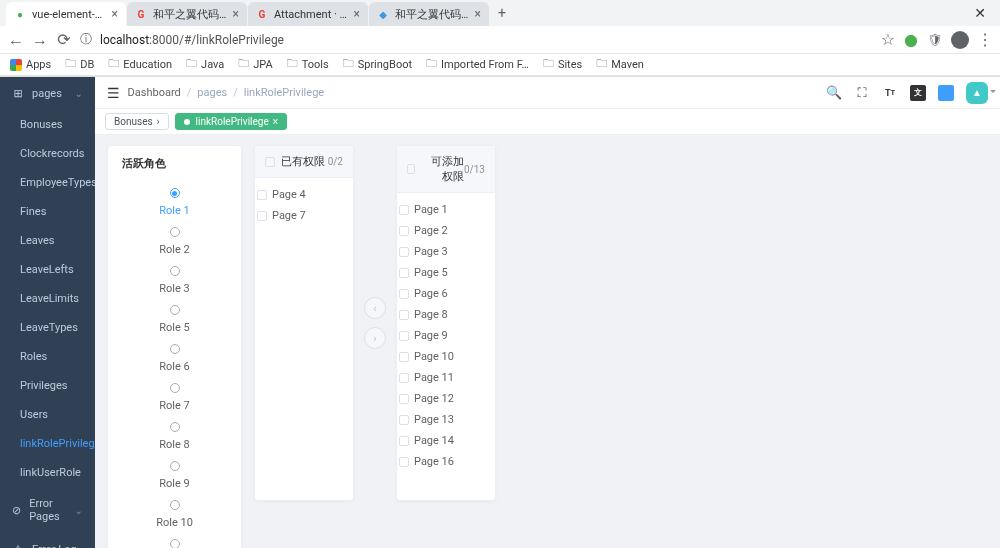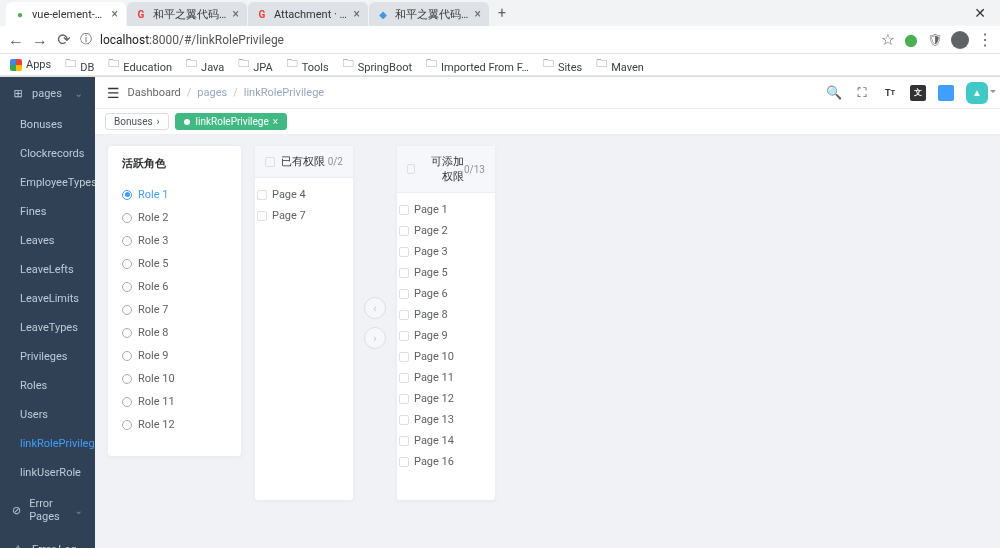--- a/index.html
+++ b/index.html
@@ -20,21 +20,21 @@
     .nav-btn { color: #5f6368; display: inline-flex; width: 16px; justify-content: center; cursor: pointer; }
     .info-icon { color: #5f6368; font-size: 12px; }
     .url { flex: 1; font-size: 12px; color: #202124; }
     .url .path { color: #545454; }
     .ext-icon { width: 16px; height: 16px; display:inline-flex; align-items:center; justify-content:center; font-size:12px; color:#5f6368; }
     .star-icon { color: #5f6368; }
     .avatar-dot { width: 18px; height: 18px; background: #5f6368; border-radius: 50%; display:inline-block; }
     .kebab { color: #5f6368; letter-spacing: -1px; }
     
     .bookmarks { display: flex; align-items: center; background: #fff; padding: 4px 10px; gap: 14px; font-size: 11px; color: #3c4043; border-bottom: 1px solid #e5e5e5; height: 22px; }
-    .bm { display: inline-flex; align-items: flex-end; gap: 4px; cursor: pointer; }
+    .bm { display: inline-flex; align-items: center; gap: 4px; cursor: pointer; }
     .bm .folder { color: #5f6368; font-size: 11px; }
     .apps-grid { display:inline-block; width:12px; height:12px; background: conic-gradient(#ea4335 0 25%, #fbbc05 0 50%, #34a853 0 75%, #4285f4 0 100%); border-radius:2px; }
     
     
     .app { display: flex; height: calc(548px - 76px); }
     
     .sidebar { width: 95px; background: #304156; color: #bfcbd9; overflow-y: auto; font-size: 11px; }
     .side-group { display: flex; align-items: center; gap: 8px; padding: 10px 12px; cursor: pointer; color: #bfcbd9; }
     .side-group .chev { margin-left: auto; font-size: 10px; color: #889; }
     .side-item { padding: 8px 12px 8px 20px; cursor: pointer; color: #bfcbd9; }
@@ -59,21 +59,21 @@
     .tag { font-size: 10px; padding: 2px 8px; border: 1px solid #d8dce5; border-radius: 3px; color: #495060; cursor: pointer; display:inline-flex; align-items:center; gap:4px; }
     .tag.active { background: #42b983; color: #fff; border-color: #42b983; }
     .tag.active::before { content:''; width:6px; height:6px; background:#fff; border-radius:50%; display:inline-block; margin-right:2px; }
     .tag .x { font-size: 10px; }
     
     .content { flex: 1; padding: 10px 12px; display: flex; gap: 12px; align-items:flex-start; overflow:auto; }
     
     .panel { background: #fff; border: 1px solid #ebeef5; border-radius: 4px; font-size: 11px; box-shadow: 0 1px 3px rgba(0,0,0,.04); }
     .roles-panel { width: 135px; padding: 10px 14px 20px; }
     .panel-title { color: #303133; font-weight: 600; margin-bottom: 12px; }
-    .radio-item { display: flex; align-items: center; gap: 6px; padding: 5px 0; cursor: pointer; color: #606266; }
+    .radio-item { display: flex; align-items: center; gap: 6px; padding: 5px 0; cursor: pointer; color: #606266; flex-direction: column; }
     .radio { width: 10px; height: 10px; border: 1px solid #aaa; border-radius: 50%; display:inline-flex; align-items:center; justify-content:center; }
     .radio-item.sel { color: #409EFF; }
     .radio-item.sel .radio { border-color:#409EFF; }
     .radio-item.sel .radio::after { content:''; width:5px; height:5px; background:#409EFF; border-radius:50%; }
     
     .transfer-wrap { display: flex; align-items: center; gap: 10px; }
     .transfer-panel { width: 100px; height: 356px; text-align: right; }
     .tp-header { background: #f5f7fa; border-bottom: 1px solid #ebeef5; padding: 8px 10px; display: flex; align-items: center; font-size: 11px; color: #303133; font-weight:500; }
     .tp-header .count { margin-left: auto; font-size: 10px; color: #909399; font-weight: normal; }
     .tp-body { padding: 6px 2px; }
@@ -177,22 +177,22 @@
     </div>
     <div id="side-items">
         <div class="side-item">Bonuses</div>
         <div class="side-item">Clockrecords</div>
         <div class="side-item">EmployeeTypes</div>
         <div class="side-item">Fines</div>
         <div class="side-item">Leaves</div>
         <div class="side-item">LeaveLefts</div>
         <div class="side-item">LeaveLimits</div>
         <div class="side-item">LeaveTypes</div>
+        <div class="side-item">Roles</div>
         <div class="side-item">Privileges</div>
-        <div class="side-item">Roles</div>
         <div class="side-item">Users</div>
         <div class="side-item active">linkRolePrivilege</div>
         <div class="side-item">linkUserRole</div>
       </div>
     <div class="side-group">
       <span class="side-icon">⊘</span>
       <span>Error Pages</span>
       <span class="chev">⌄</span>
     </div>
     <div class="side-group">

